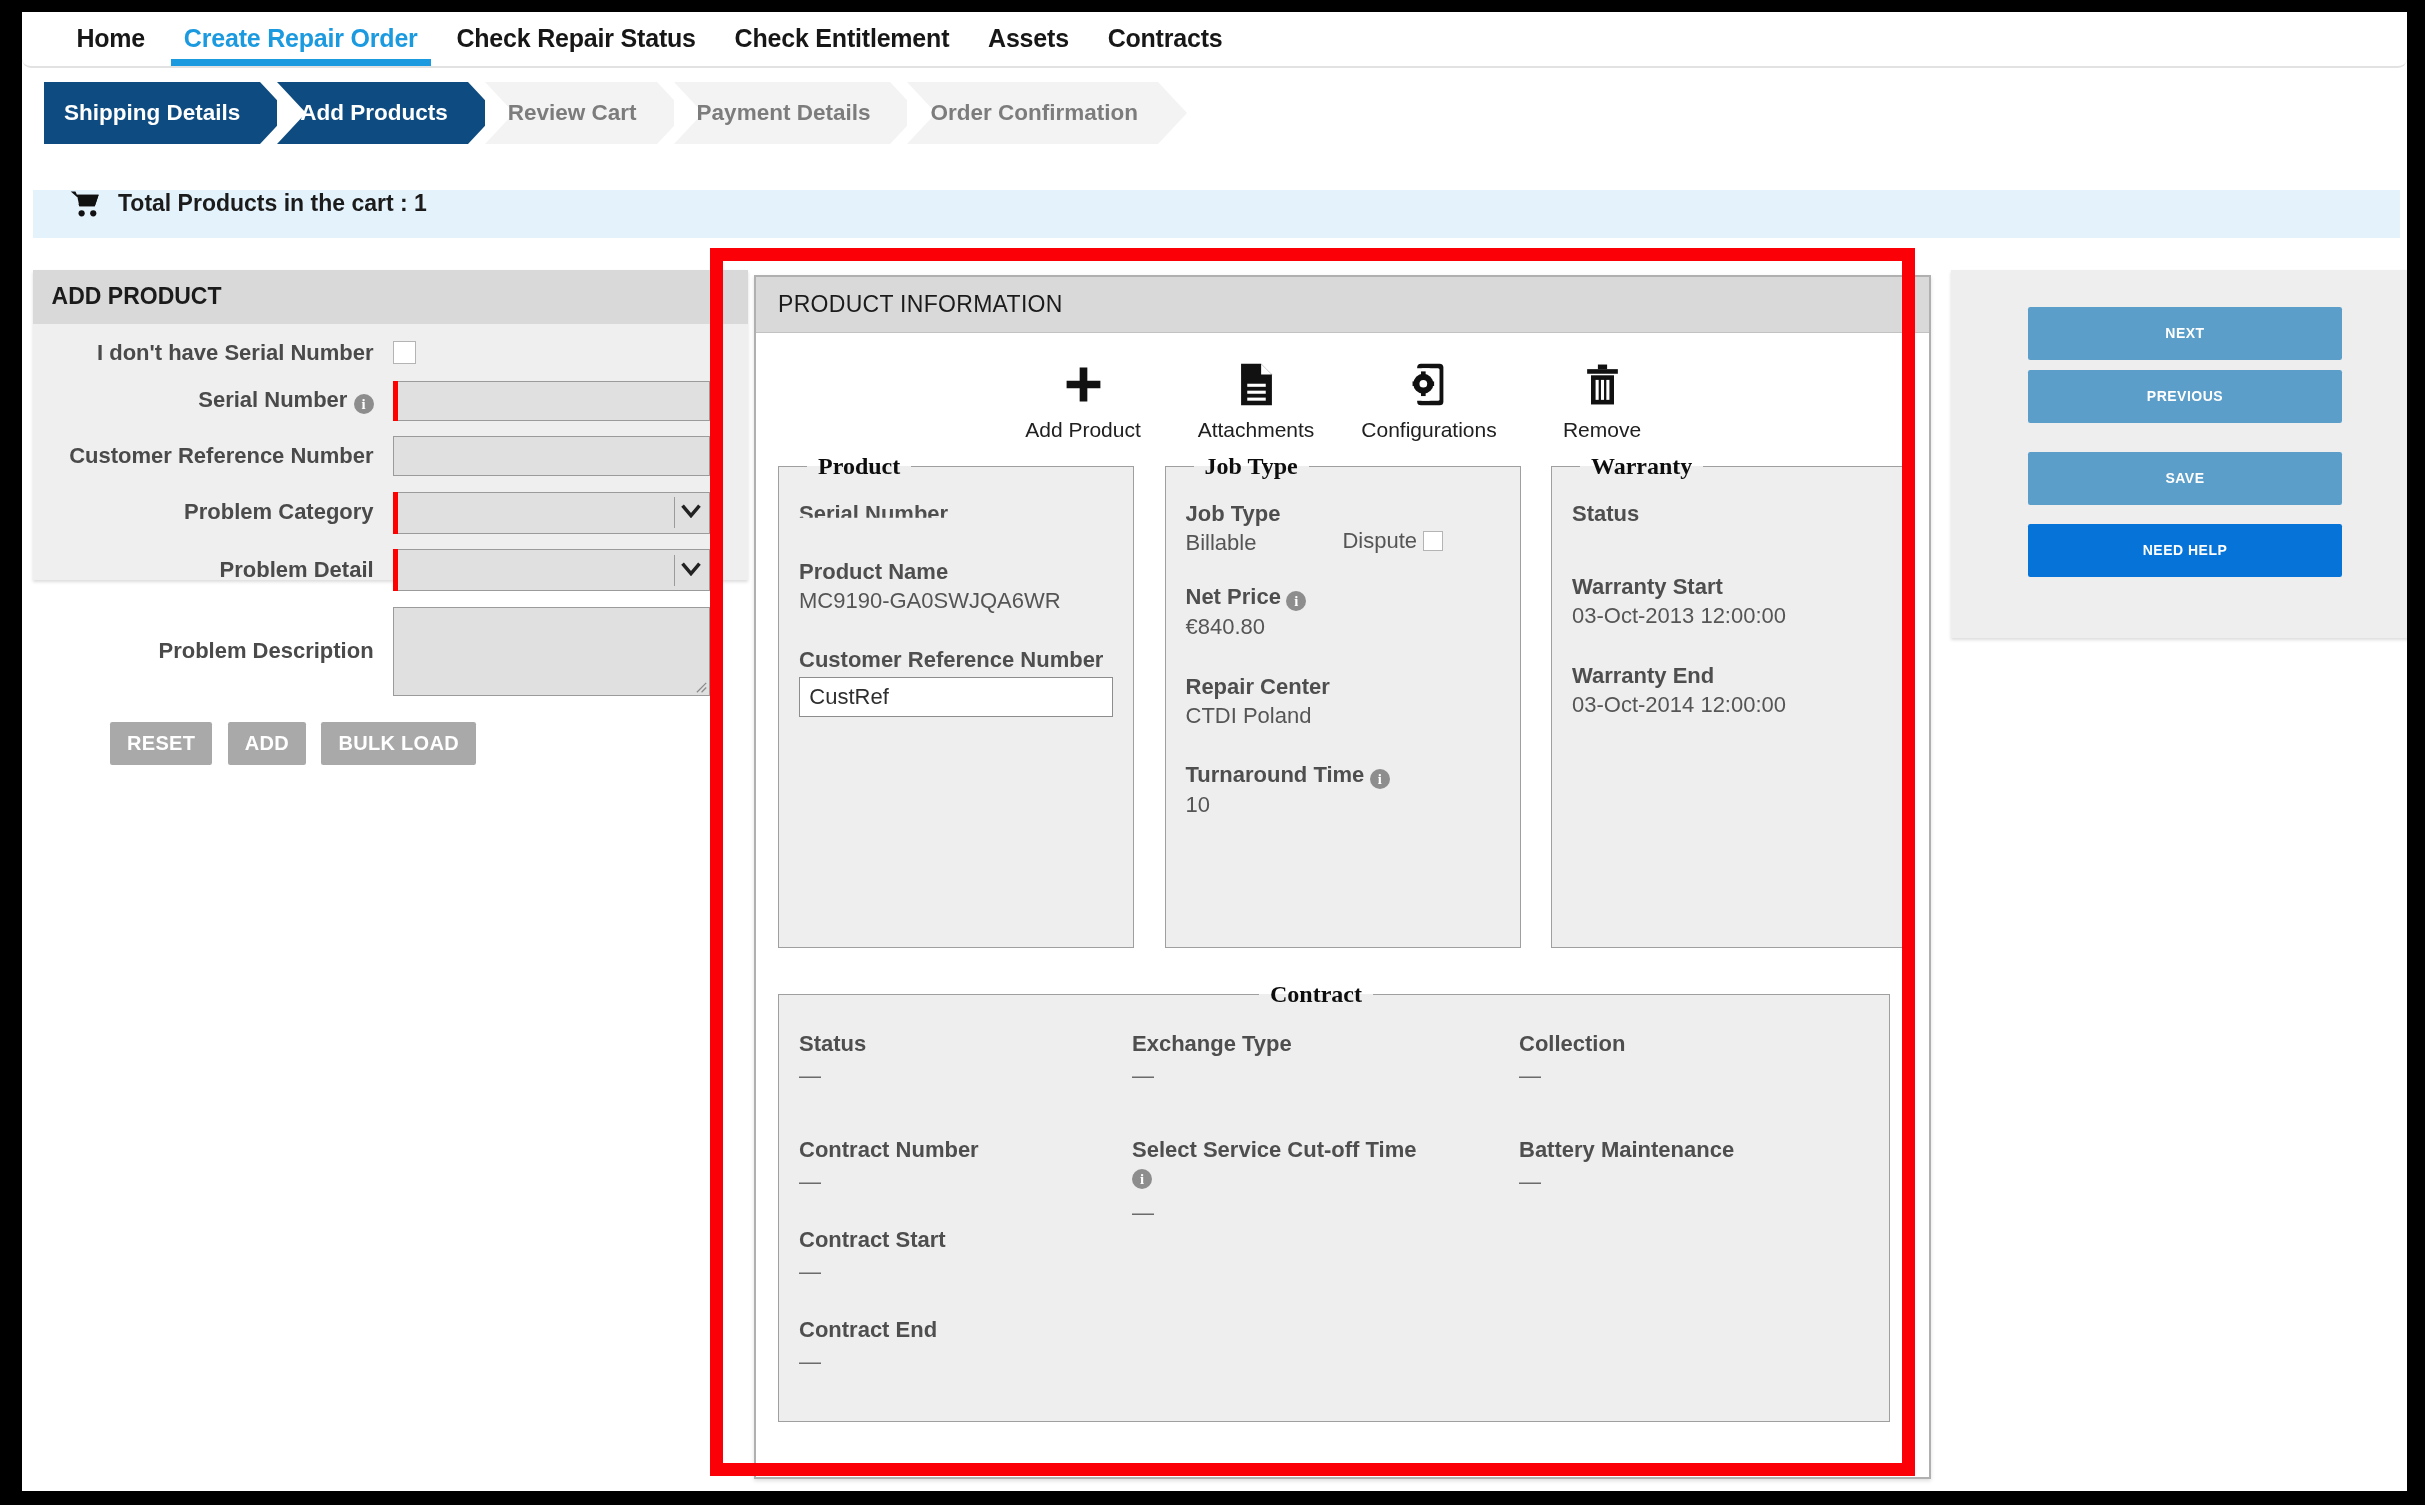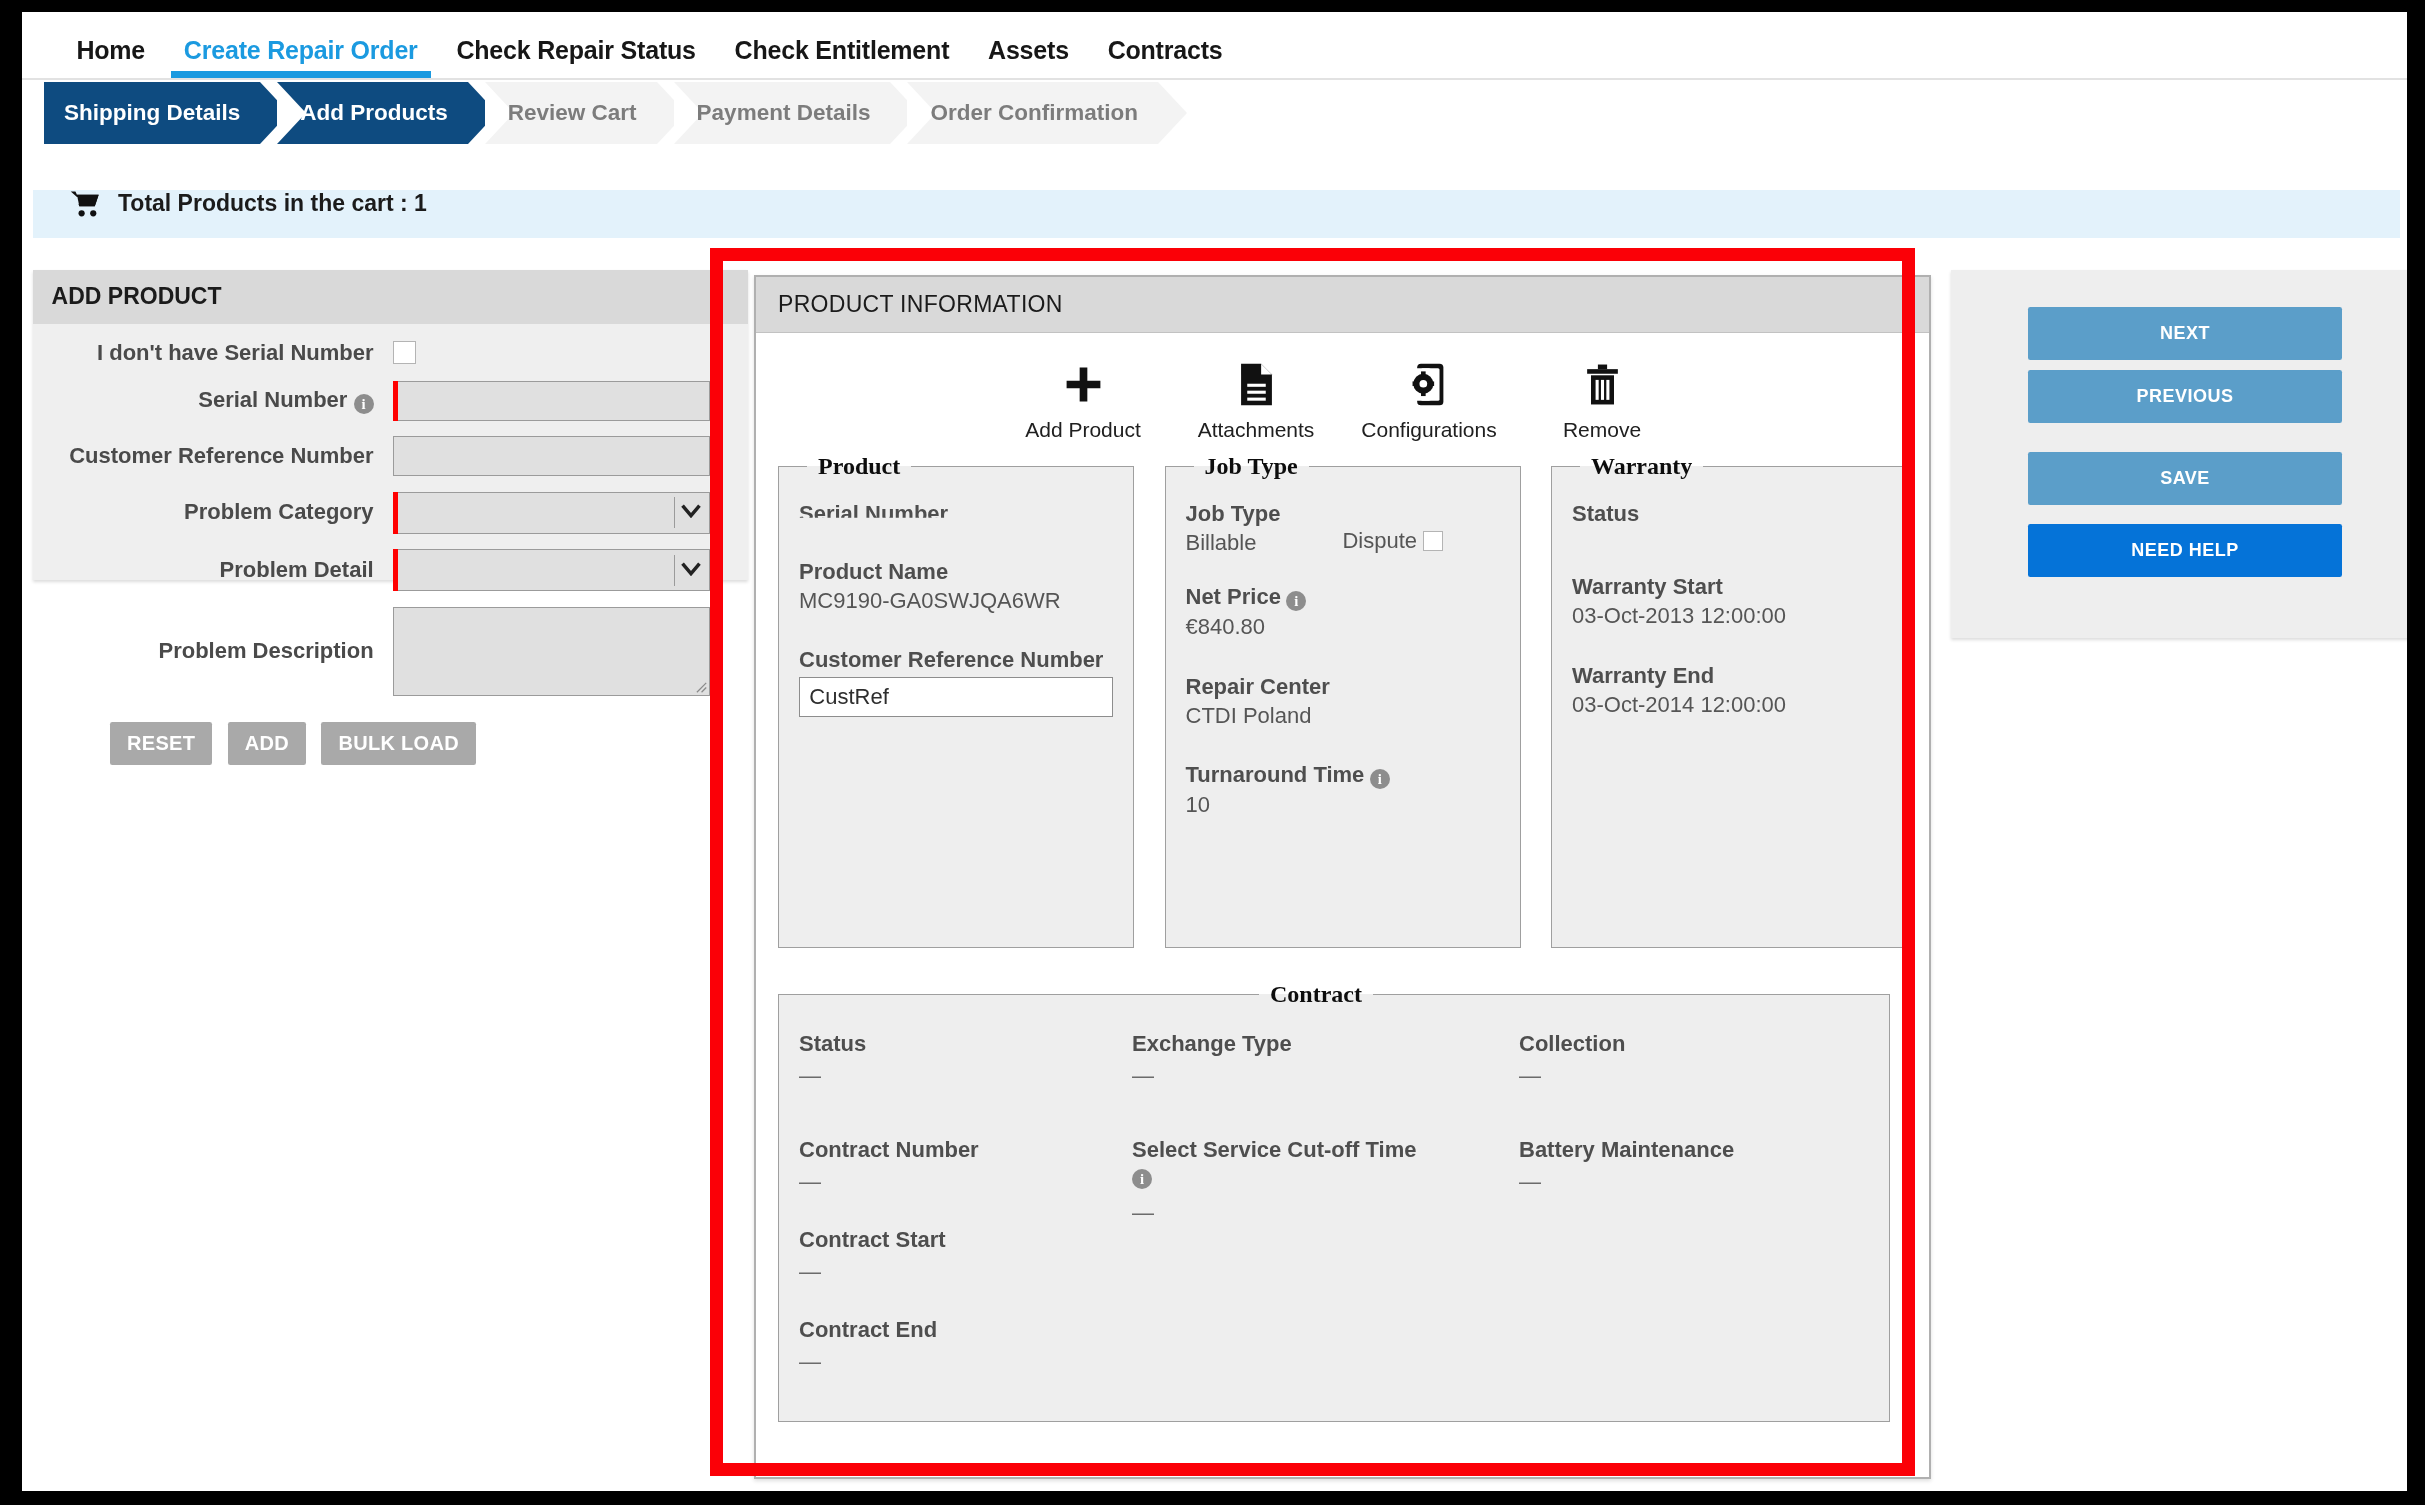--- a/index.html
+++ b/index.html
@@ -23,24 +23,25 @@
     height: 1479px;
     background: #ffffff;
     overflow: hidden;
   }
 
   
   #top-nav {
     position: absolute;
     left: 0; top: 0;
     width: 2385px;
-    height: 68px;
+    height: 56px;
     background: #ffffff;
     border-bottom: 2.3px solid #e2e2e2;
     box-sizing: border-box;
+    border-radius: 9px;
   }
   .nav-items {
     display: flex;
     align-items: flex-end;
     height: 100%;
     padding-left: 35px;
     box-sizing: border-box;
   }
   .nav-item {
     position: relative;
@@ -253,21 +254,21 @@
   }
   .act-btn {
     position: absolute;
     left: 77px;
     width: 314px;
     height: 53px;
     display: flex;
     align-items: center;
     justify-content: center;
     color: #ffffff;
-    font-size: 18px;
+    font-size: 14px;
     font-weight: bold;
     letter-spacing: 0.5px;
     border-radius: 2.3px;
   }
   .act-btn.light { background: #5b9ec9; }
   .act-btn.strong { background: #0573d8; }
 
   
   #product-info-card {
     position: absolute;

